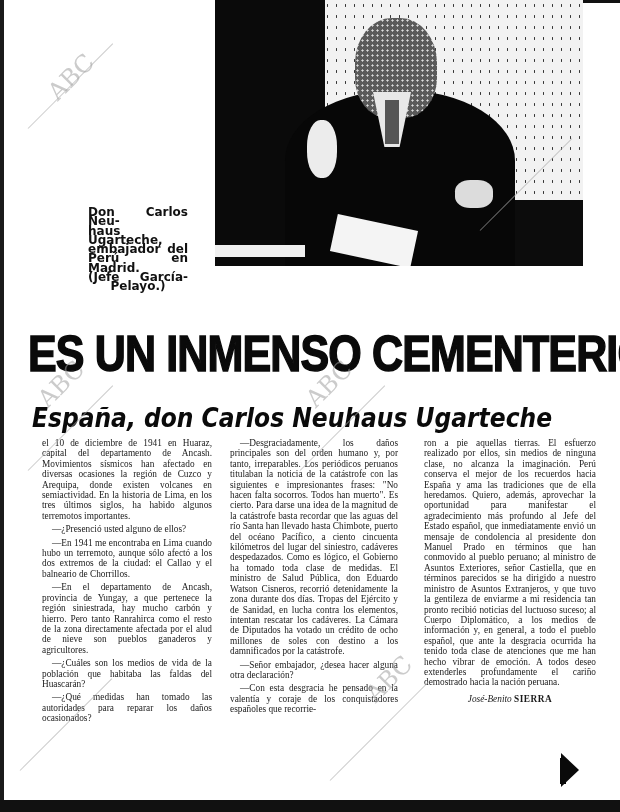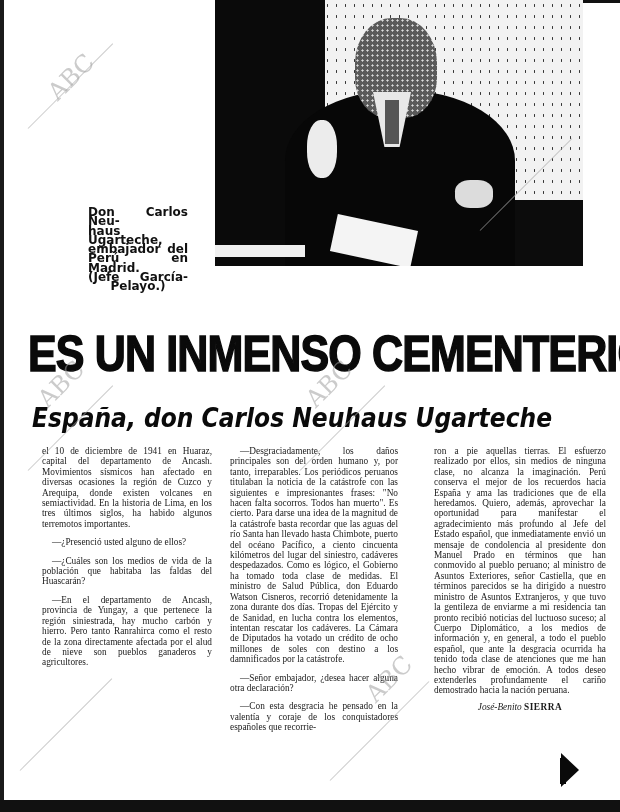--- a/index.html
+++ b/index.html
@@ -23,25 +23,25 @@
   .photo .desk-papers { position: absolute; left: 0; top: 245px; width: 90px; height: 12px; background: #f0f0f0; }
 
   .caption { position: absolute; left: 88px; top: 208px; width: 100px; font-family: "DejaVu Sans", sans-serif; font-weight: bold; font-size: 12px; line-height: 9.3px; text-align: justify; color: #111; }
   .caption .line { display: block; text-align: justify; text-align-last: justify; }
   .caption .line.last { text-align: left; text-align-last: center; }
 
   .headline { position: absolute; left: 28px; top: 290px; width: 560px; font-family: "Liberation Sans", sans-serif; font-weight: bold; font-size: 50px; letter-spacing: -1px; line-height: 60px; color: #0a0a0a; transform: scaleX(0.86); transform-origin: left top; white-space: nowrap; -webkit-text-stroke: 1.5px #0a0a0a; }
   .subhead { position: absolute; left: 32px; top: 378px; font-family: "DejaVu Sans", sans-serif; font-style: italic; font-weight: bold; font-size: 26px; line-height: 36px; color: #0a0a0a; transform: scaleX(0.9); transform-origin: left top; white-space: nowrap; }
 
   .col { position: absolute; top: 438px; font-family: "Liberation Serif", serif; font-size: 9.3px; line-height: 10.4px; color: #1a1a1a; text-align: justify; }
-  .col p { margin: 8px 0 3px 0; text-indent: 0; }
+  .col p { margin: 0 0 3px 0; text-indent: 0; }
   .col p.indent { text-indent: 10px; }
   .col1 { left: 42px; width: 170px; }
   .col2 { left: 230px; width: 168px; }
-  .col3 { left: 434px; width: 172px; }
+  .col3 { left: 424px; width: 172px; }
   .byline { text-align: center; margin-top: 6px !important; font-style: italic; }
   .byline b { font-style: normal; letter-spacing: 0.5px; }
 
   .arrow { position: absolute; left: 561px; top: 753px; width: 0; height: 0; border-top: 17px solid transparent; border-bottom: 17px solid transparent; border-left: 18px solid #0a0a0a; }
   .arrow-stem { position: absolute; left: 560px; top: 758px; width: 6px; height: 26px; background: #0a0a0a; }
 
   .watermark { position: absolute; font-family: "DejaVu Serif", serif; font-size: 24px; color: rgba(160,160,160,0.55); transform: rotate(-45deg); transform-origin: left bottom; pointer-events: none; white-space: nowrap; }
   .watermark-line { position: absolute; height: 1px; background: rgba(170,170,170,0.6); transform: rotate(-45deg); transform-origin: left center; pointer-events: none; }
 </style>
 </head>
@@ -71,22 +71,24 @@
   <span class="line">(Jefe García-</span>
   <span class="line last">Pelayo.)</span>
 </div>
 
 <h1 class="headline">ES UN INMENSO CEMENTERIO</h1>
 <h2 class="subhead">España, don Carlos Neuhaus Ugarteche</h2>
 
 <div class="col col1">
   <p>el 10 de diciembre de 1941 en Huaraz, capital del departamento de Ancash. Movimientos sísmicos han afectado en diversas ocasiones la región de Cuzco y Arequipa, donde existen volcanes en semiactividad. En la historia de Lima, en los tres últimos siglos, ha habido algunos terremotos importantes.</p>
   <p class="indent">—¿Presenció usted alguno de ellos?</p>
+  <p class="indent">—En 1941 me encontraba en Lima cuando hubo un terremoto, aunque sólo afectó a los dos extremos de la ciudad: el Callao y el balneario de Chorrillos.</p>
+  <p class="indent">—En el departamento de Ancash, provincia de Yungay, a que pertenece la región siniestrada, hay mucho carbón y hierro. Pero tanto Ranrahirca como el resto de la zona directamente afectada por el alud de nieve son pueblos ganaderos y agricultores.</p>
   <p class="indent">—¿Cuáles son los medios de vida de la población que habitaba las faldas del Huascarán?</p>
-  <p class="indent">—En el departamento de Ancash, provincia de Yungay, a que pertenece la región siniestrada, hay mucho carbón y hierro. Pero tanto Ranrahirca como el resto de la zona directamente afectada por el alud de nieve son pueblos ganaderos y agricultores.</p>
+  <p class="indent">—¿Qué medidas han tomado las autoridades para reparar los daños ocasionados?</p>
 </div>
 
 <div class="col col2">
   <p class="indent">—Desgraciadamente, los daños principales son del orden humano y, por tanto, irreparables. Los periódicos peruanos titulaban la noticia de la catástrofe con las siguientes e impresionantes frases: "No hacen falta socorros. Todos han muerto". Es cierto. Para darse una idea de la magnitud de la catástrofe basta recordar que las aguas del río Santa han llevado hasta Chimbote, puerto del océano Pacífico, a ciento cincuenta kilómetros del lugar del siniestro, cadáveres despedazados. Como es lógico, el Gobierno ha tomado toda clase de medidas. El ministro de Salud Pública, don Eduardo Watson Cisneros, recorrió detenidamente la zona durante dos días. Tropas del Ejército y de Sanidad, en lucha contra los elementos, intentan rescatar los cadáveres. La Cámara de Diputados ha votado un crédito de ocho millones de soles con destino a los damnificados por la catástrofe.</p>
   <p class="indent">—Señor embajador, ¿desea hacer alguna otra declaración?</p>
   <p class="indent">—Con esta desgracia he pensado en la valentía y coraje de los conquistadores españoles que recorrie-</p>
 </div>
 
 <div class="col col3">
   <p>ron a pie aquellas tierras. El esfuerzo realizado por ellos, sin medios de ninguna clase, no alcanza la imaginación. Perú conserva el mejor de los recuerdos hacia España y ama las tradiciones que de ella heredamos. Quiero, además, aprovechar la oportunidad para manifestar el agradecimiento más profundo al Jefe del Estado español, que inmediatamente envió un mensaje de condolencia al presidente don Manuel Prado en términos que han conmovido al pueblo peruano; al ministro de Asuntos Exteriores, señor Castiella, que en términos parecidos se ha dirigido a nuestro ministro de Asuntos Extranjeros, y que tuvo la gentileza de enviarme a mi residencia tan pronto recibió noticias del luctuoso suceso; al Cuerpo Diplomático, a los medios de información y, en general, a todo el pueblo español, que ante la desgracia ocurrida ha tenido toda clase de atenciones que me han hecho vibrar de emoción. A todos deseo extenderles profundamente el cariño demostrado hacia la nación peruana.</p>

